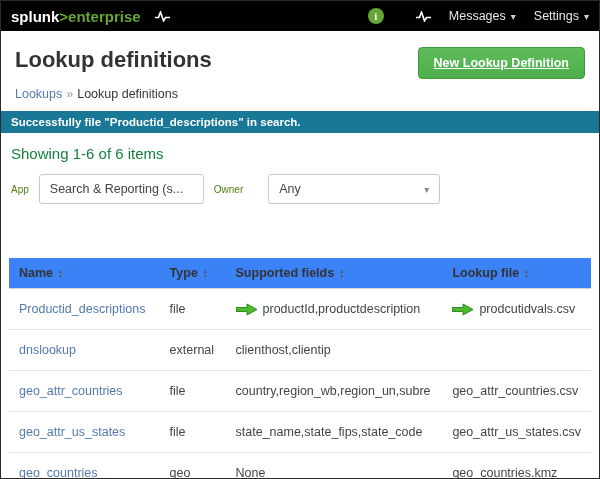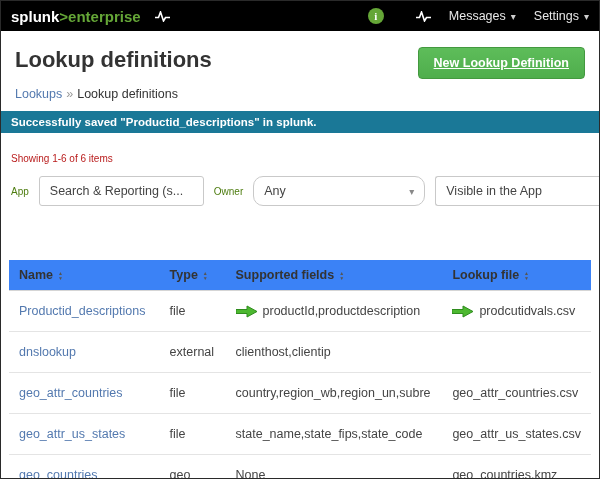--- a/index.html
+++ b/index.html
@@ -24,29 +24,29 @@
   .new-btn { background:#5bb75b; background:linear-gradient(#5ebd5a,#4fae4c); border:1px solid #43993f;
              color:#fff; font-weight:bold; font-size:12.5px; padding:8px 15px; border-radius:4px; cursor:pointer;text-decoration:underline; }
   .breadcrumb { padding:2px 14px 10px 14px; font-size:12.5px; color:#333; }
   .breadcrumb .link { color:#5379af; cursor:pointer; }
   .breadcrumb .sep { color:#999; padding:0 4px; }
 
   
   .banner { background:#1a7897; color:#fff; font-size:11.5px; font-weight:bold; padding:5px 10px; }
 
   
-  .summary { padding:20px 10px 8px 10px; font-size:10px; color:#b91c1c; }
+  .summary { padding:12px 10px 8px 10px; font-size:15px; color:#15803d; }
   .filters { display:flex; align-items:center; gap:10px; padding:4px 0 4px 10px; }
   .filter-label { font-size:10px; color:#4d7c0f; }
   .select { border:1px solid #c9c9c9; border-radius:3px; background:#fff; height:30px;
             display:flex; align-items:center; justify-content:space-between; gap:22px;
             padding:0 10px; font-size:12.5px; color:#444; cursor:pointer; white-space:nowrap; overflow:hidden; }
   .select .caret::after { color:#888; }
   .sel-app { width:165px; }
-  .sel-owner { width:172px; margin-left:0;border-radius:10px; }
+  .sel-owner { width:172px; margin-left:15px; }
   .sel-visible { flex:1; min-width:140px; border-right:none; border-top-right-radius:0; border-bottom-right-radius:0; }
 
   
   .table-wrap { margin:50px 8px 0 8px; }
   table { width:100%; border-collapse:collapse; }
   thead th { background:#3b82f6; text-align:left; font-size:12.5px; color:#333; font-weight:bold;
              padding:8px 10px; border-bottom:1px solid #d5d5d5; cursor:pointer; white-space:nowrap; }
   .sort { display:inline-flex; flex-direction:column; margin-left:5px; vertical-align:middle; }
   .sort::before { content:"▲"; font-size:5px; line-height:5px; color:#555; }
   .sort::after  { content:"▼"; font-size:5px; line-height:5px; color:#555; }
@@ -84,37 +84,34 @@
 </div>
 
 <div class="header-row">
   <div class="page-title">Lookup definitions</div>
   <button class="new-btn">New Lookup Definition</button>
 </div>
 <div class="breadcrumb">
   <span class="link">Lookups</span><span class="sep">»</span><span>Lookup definitions</span>
 </div>
 
-<div class="banner">Successfully saved "Productid_descriptions" in splunk.</div>
+<div class="banner">Successfully file "Productid_descriptions" in search.</div>
 
 <div class="summary">Showing 1-6 of 6 items</div>
 
 <div class="filters">
   <span class="filter-label">App</span>
   <div class="select sel-app">
     <span>Search &amp; Reporting (s...</span>
     <span class="caret"></span>
   </div>
   <span class="filter-label">Owner</span>
   <div class="select sel-owner">
     <span>Any</span>
     <span class="caret"></span>
-  </div>
-  <div class="select sel-visible">
-    <span>Visible in the App</span>
   </div>
 </div>
 
 <div class="table-wrap">
 <table>
   <thead>
     <tr>
       <th class="col-name"><span>Name</span><span class="sort"></span></th>
       <th class="col-type"><span>Type</span><span class="sort"></span></th>
       <th class="col-fields"><span>Supported fields</span><span class="sort"></span></th>

